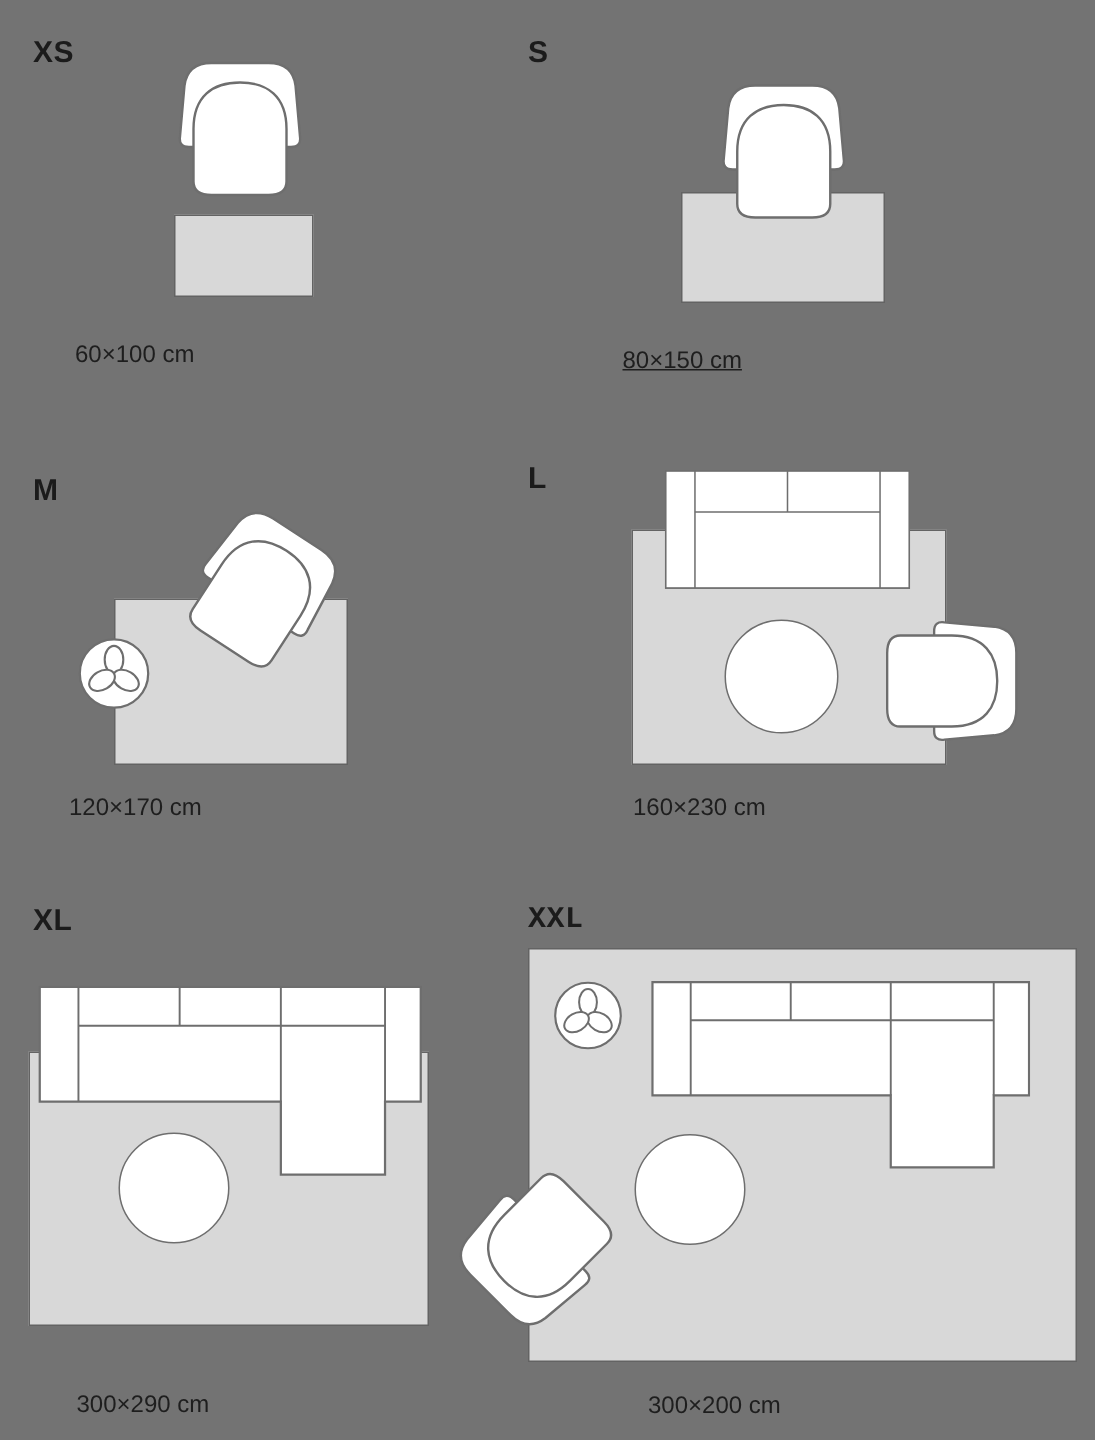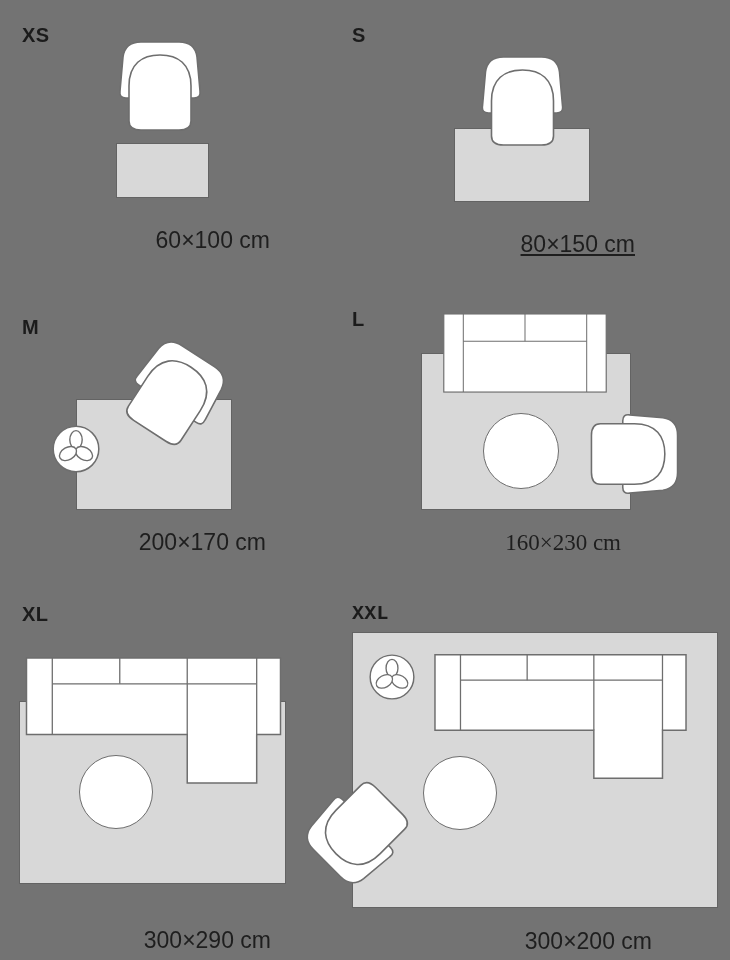--- a/index.html
+++ b/index.html
@@ -5,22 +5,22 @@
   html,body{margin:0;padding:0;background:#ffffff;}
   .frame{
     position:relative;width:730px;height:960px;background:#737373;
     font-family:"Liberation Sans", sans-serif;overflow:hidden;
   }
   .size-label{
     position:absolute;font-size:20px;font-weight:700;color:#1b1b1b;
     letter-spacing:.3px;line-height:1;
   }
   .dim-label{
-    position:absolute;width:220px;text-align:right;
-    font-size:23px;font-weight:400;color:#1e1e1e;line-height:1;
+    position:absolute;width:220px;text-align:left;
+    font-size:16px;font-weight:400;color:#1e1e1e;line-height:1;
   }
   .rug{
     position:absolute;background:#d8d8d8;border:1px solid #636363;
     box-sizing:border-box;z-index:1;
   }
   .furn{position:absolute;z-index:2;}
   .table-circle{
     position:absolute;z-index:2;background:#ffffff;border:1.4px solid #6e6e6e;
     border-radius:50%;box-sizing:border-box;
   }
@@ -87,34 +87,34 @@
 
   <section>
     <h2 class="size-label" style="left:22px;top:300px;">M</h2>
     <div class="rug" style="left:76px;top:399px;width:156px;height:111px;"></div>
     <svg class="furn" style="left:130px;top:347px;width:88px;height:93px;transform:rotate(33deg);">
         <use href="#sym-armchair"></use>
       </svg>
     <svg class="furn" style="left:52px;top:425px;width:48px;height:48px;">
         <use href="#sym-plant"></use>
       </svg>
-    <div class="dim-label" style="left:46px;top:531px;">200×170 cm</div>
+    <div class="dim-label" style="left:46px;top:531px;">120×170 cm</div>
   </section>
 
   <section>
     <h2 class="size-label" style="left:352px;top:292px;">L</h2>
     <div class="rug" style="left:421px;top:353px;width:210px;height:157px;"></div>
     <svg class="furn" style="left:443px;top:313px;width:164px;height:80px;">
         <use href="#sym-sofa"></use>
       </svg>
     <div class="table-circle" style="left:483px;top:413px;width:76px;height:76px;"></div>
     <svg class="furn" style="left:591px;top:409px;width:87px;height:90px;transform:rotate(90deg);">
         <use href="#sym-armchair"></use>
       </svg>
-    <div class="dim-label" style="left:401px;top:531px;font-family:Liberation Serif, serif;">160×230 cm</div>
+    <div class="dim-label" style="left:422px;top:531px;">160×230 cm</div>
   </section>
 
   <section>
     <h2 class="size-label" style="left:22px;top:587px;text-align:center;">XL</h2>
     <div class="rug" style="left:19px;top:701px;width:267px;height:183px;"></div>
     <svg class="furn" style="left:25px;top:657px;width:257px;height:127px;">
         <use href="#sym-sectional"></use>
       </svg>
     <div class="table-circle" style="left:79px;top:755px;width:74px;height:74px;"></div>
     <div class="dim-label" style="left:51px;top:929px;">300×290 cm</div>

